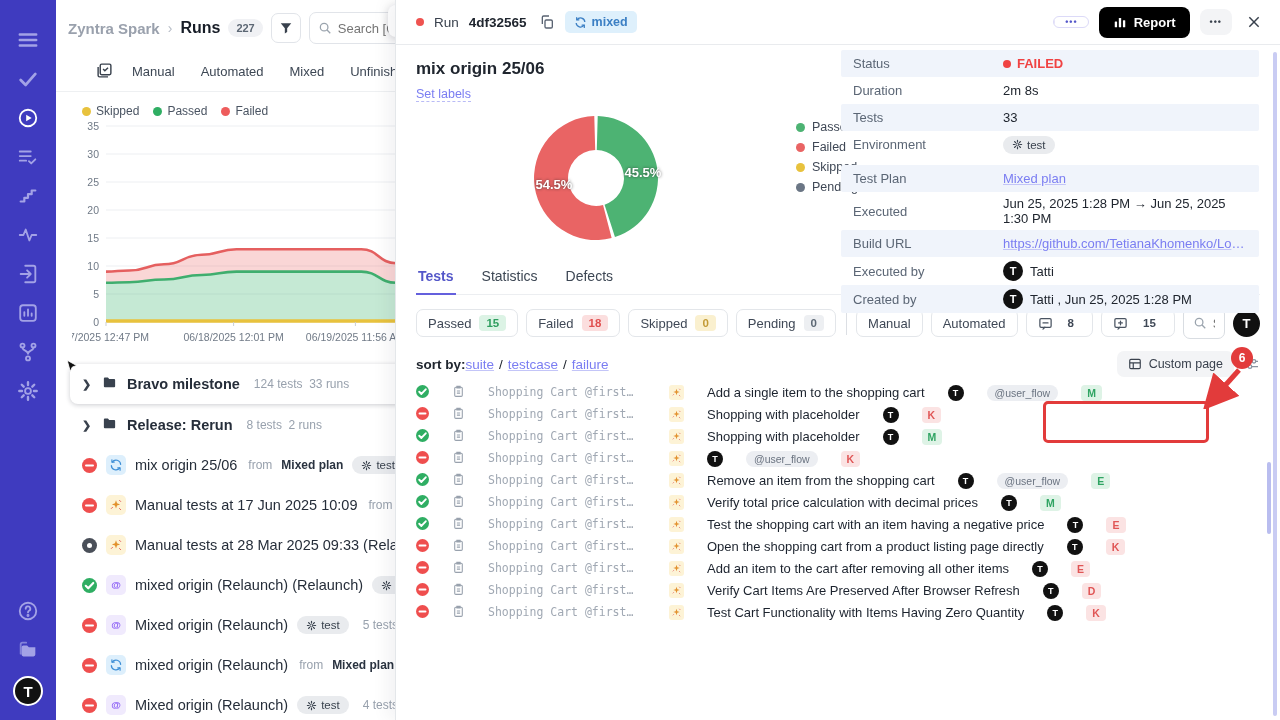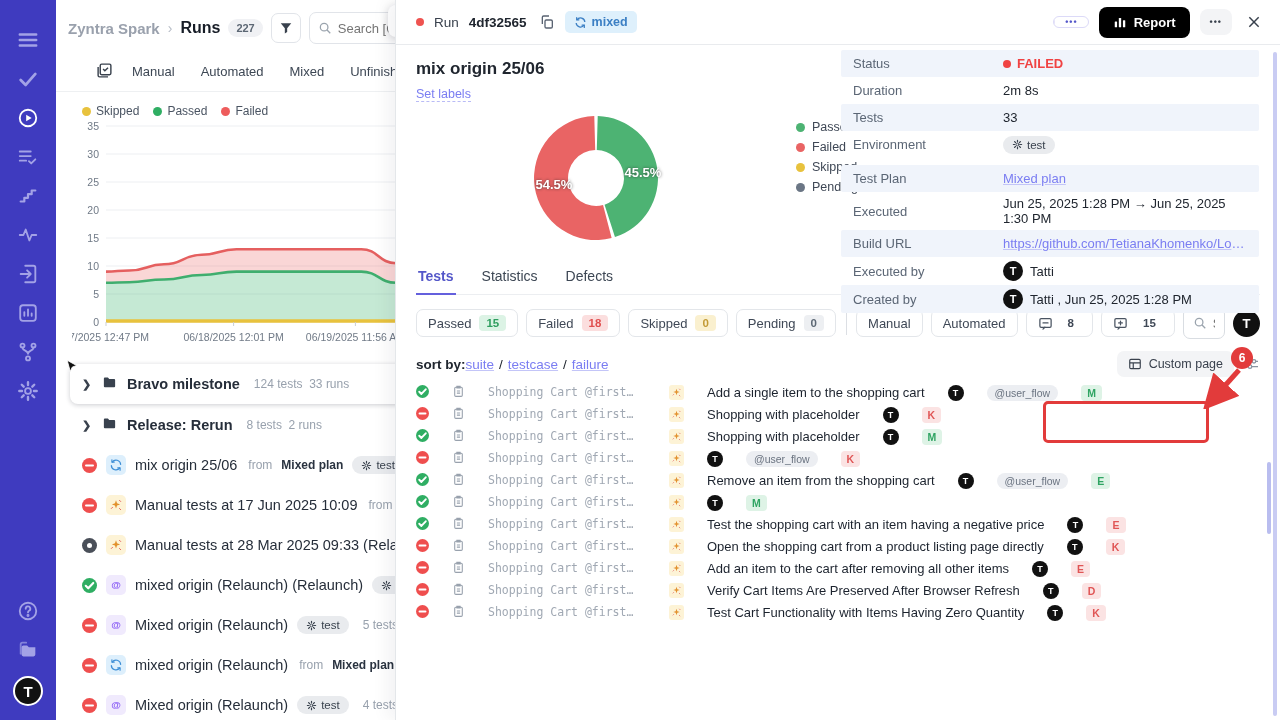--- a/index.html
+++ b/index.html
@@ -802,20 +802,21 @@
               <path d="M9 11h6M9 15h6"></path>
             </svg>
           </span>
     <span class="t-suite">Shopping Cart @first…</span>
     <span class="t-spark">
             <svg width="11" height="11" viewBox="0 0 24 24">
               <path d="M12 4l1.8 5.2L19 11l-5.2 1.8L12 18l-1.8-5.2L5 11l5.2-1.8L12 4z" fill="#e2912f"></path>
               <path d="M18 4l2 2M18 18l2 2M4 18l2-2" stroke="#e05555" stroke-width="1.8"></path>
             </svg>
           </span>
+    <span class="t-title">Verify total price calculation with decimal prices</span>
     <span class="t-avatar">T</span>
 
     <span class="t-badge green">M</span>
   </div>
         <div class="test-row">
     <span class="t-status" style="background:#2fae63">
             <svg viewBox="0 0 24 24" fill="none" stroke="currentColor" stroke-width="2" stroke-linecap="round" stroke-linejoin="round">
               <path d="M6 12.5l4 4L18 8" stroke="#fff" stroke-width="3.6"></path>
             </svg>
           </span>

